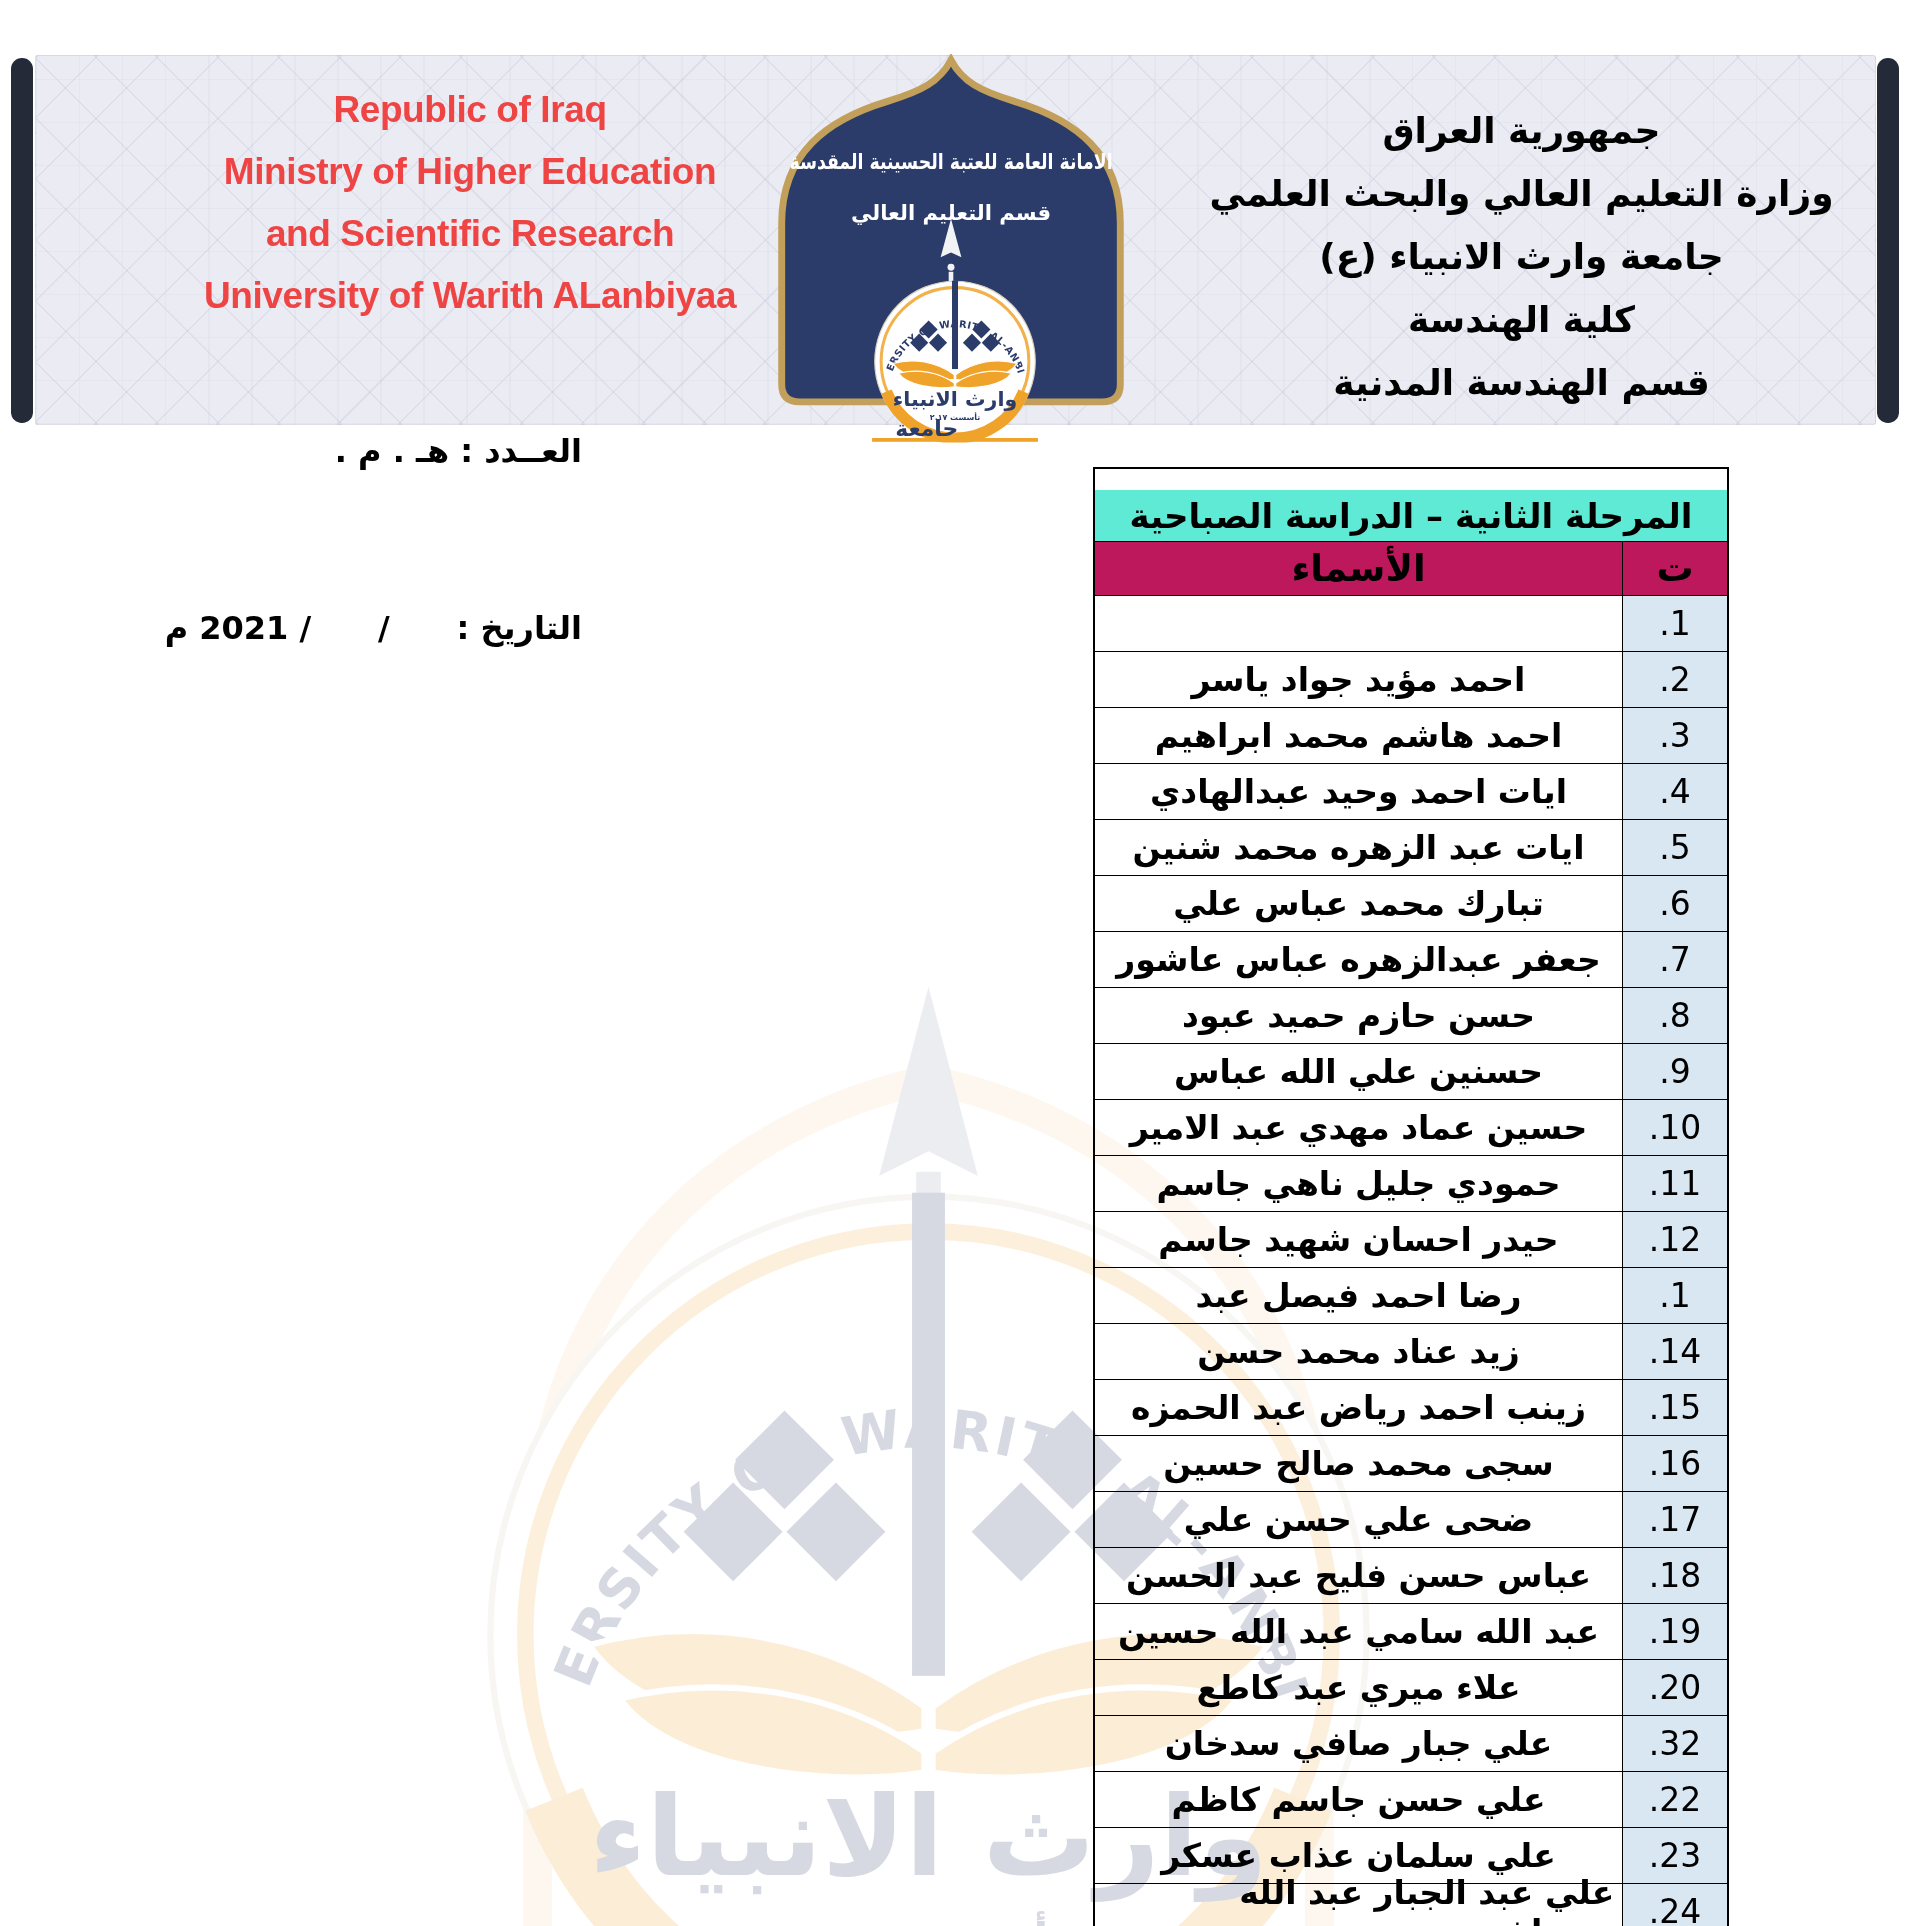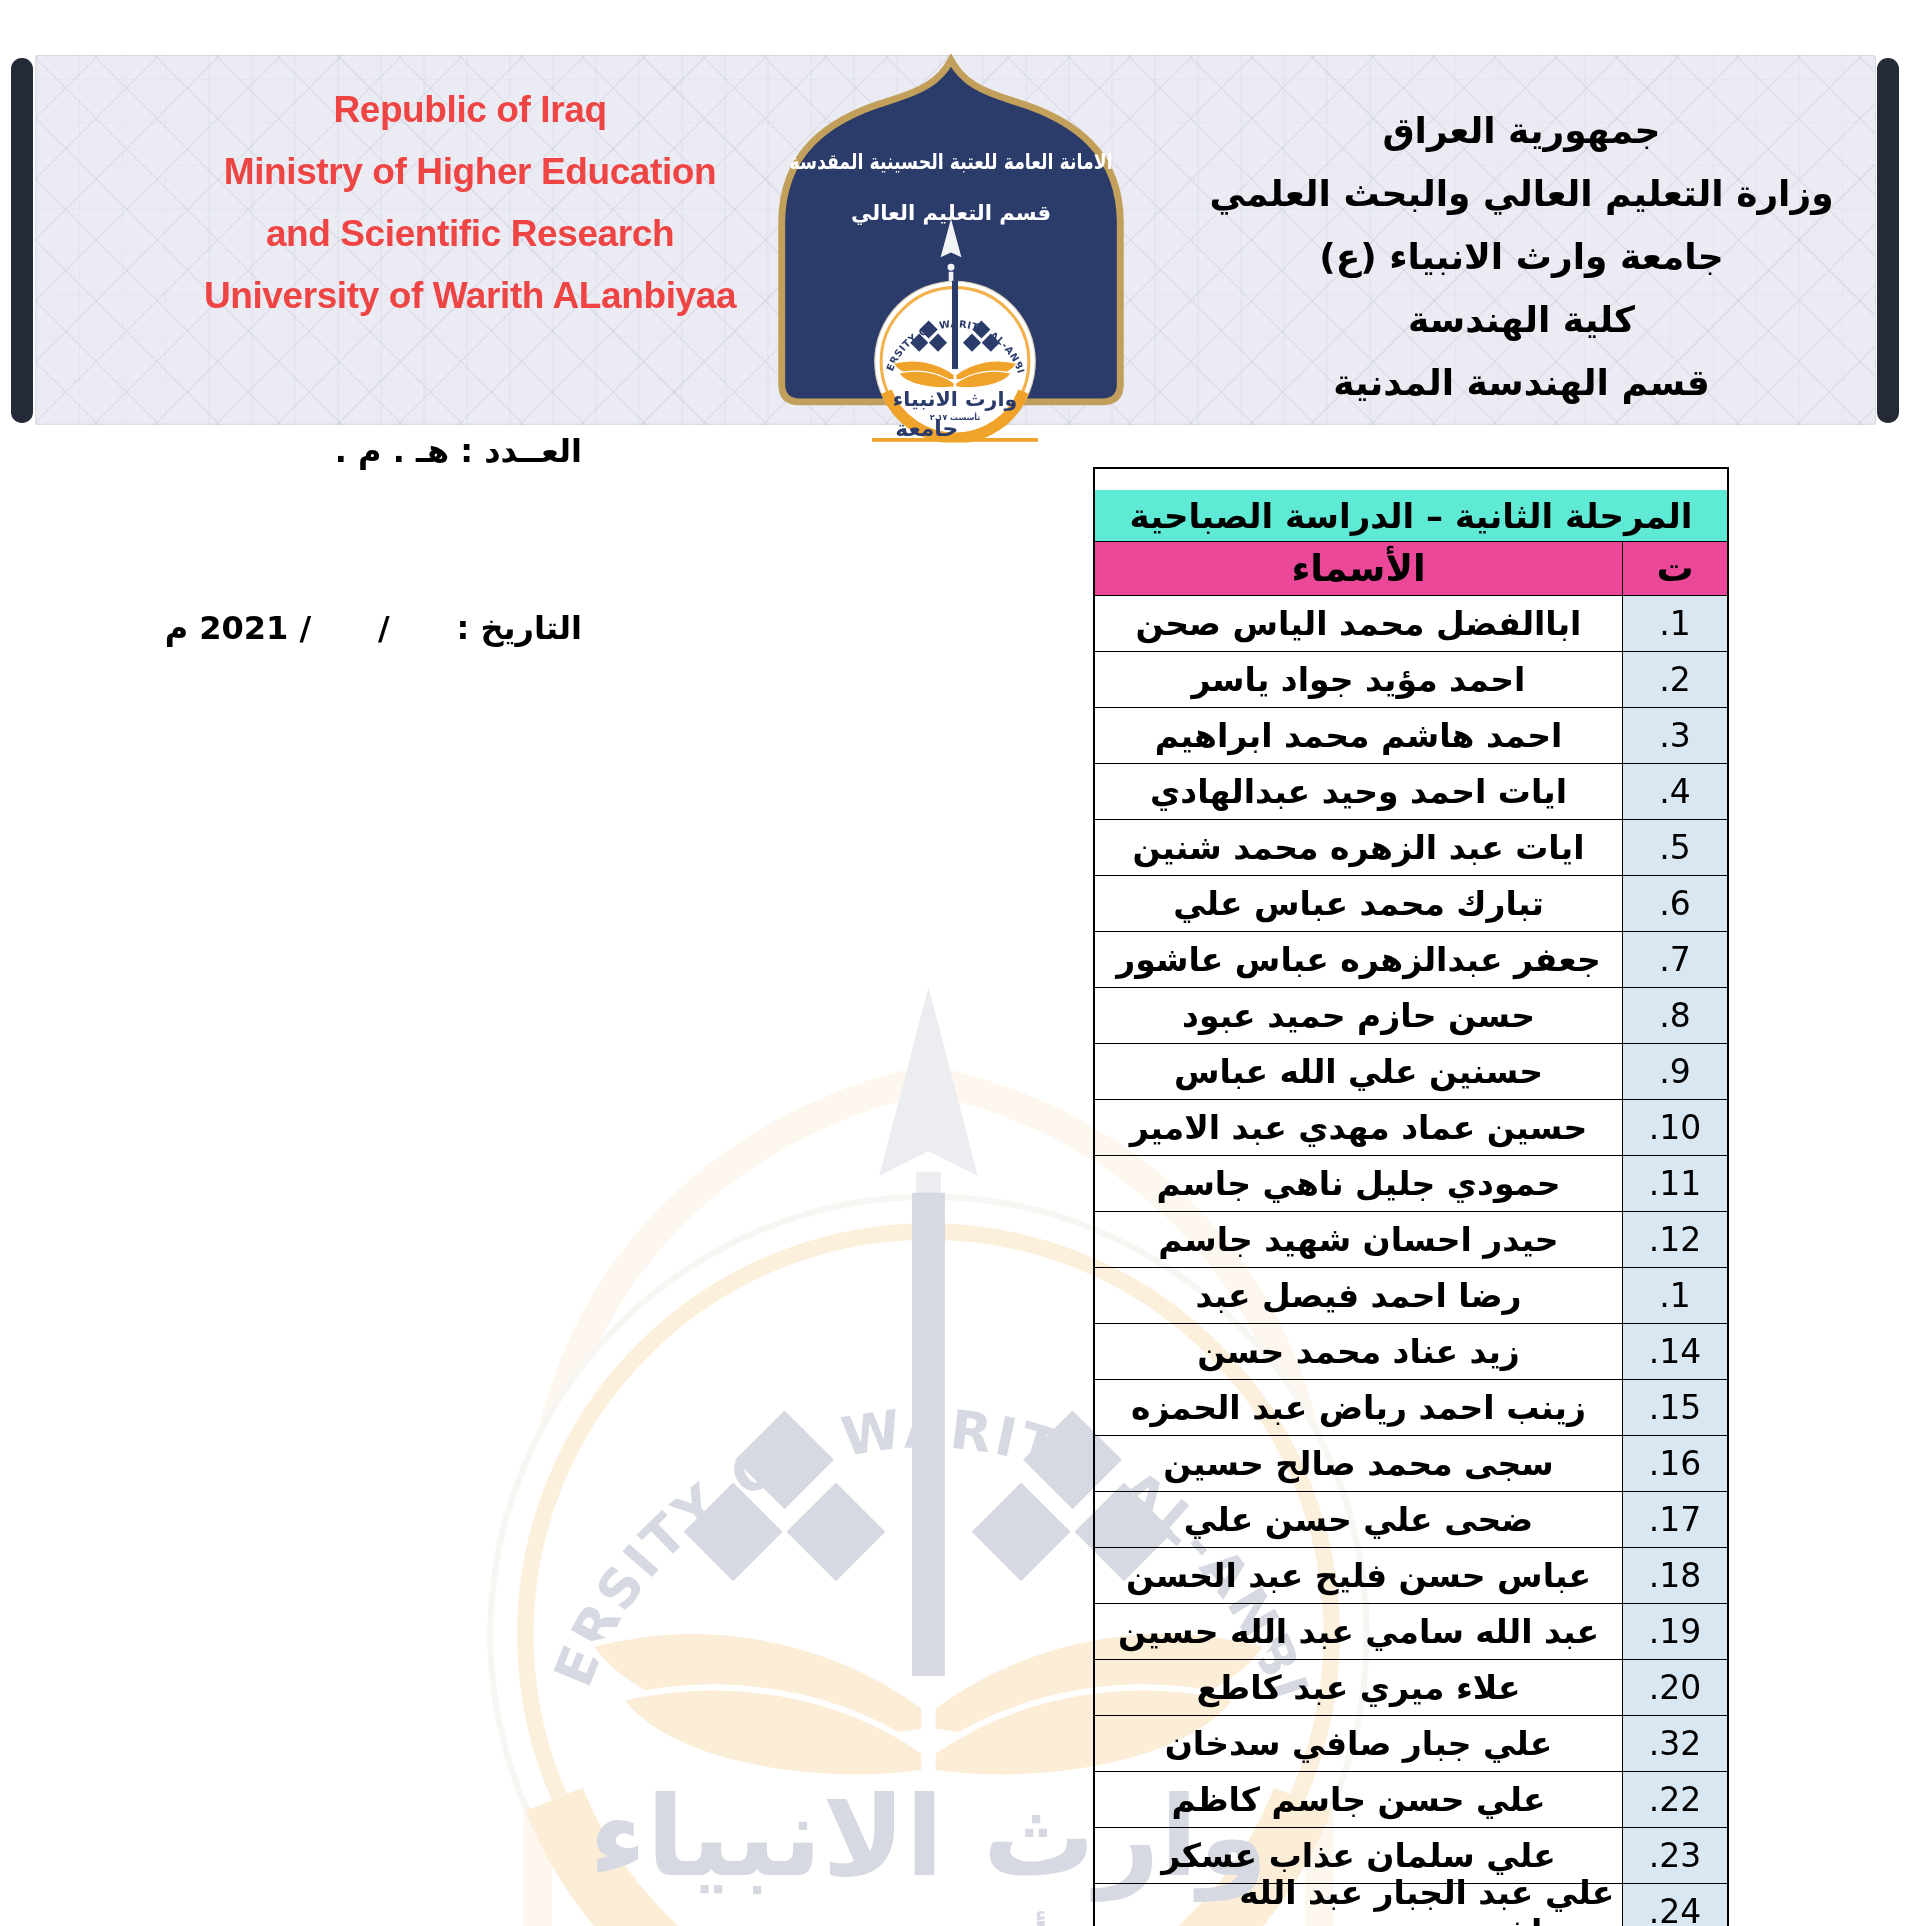--- a/index.html
+++ b/index.html
@@ -38,21 +38,21 @@
       box-sizing:border-box;background:transparent;z-index:6;}
   .ttitle{height:51px;background:#5eead4;display:flex;align-items:center;justify-content:center;
       font-size:34px;font-weight:bold;direction:rtl;color:#000;margin-top:21px;}
   .trow{display:flex;direction:rtl;box-sizing:border-box;border-top:1.5px solid #000;}
   .thead{height:54px;}
   .drow{height:56px;}
   .tcell{display:flex;align-items:center;justify-content:center;box-sizing:border-box;}
   .tcell.rank{width:105px;background:#d9e7f3;border-left:1.5px solid #000;
       font-size:33px;direction:rtl;color:#000;}
   .tcell.name{flex:1;font-size:33px;font-weight:bold;direction:rtl;color:#000;padding:0 7.7px;}
-  .thead .tcell{background:#ec4899;font-weight:bold;font-size:37px;}
+  .thead .tcell{background:#be185d;font-weight:bold;font-size:37px;}
 </style>
 </head>
 <body>
 
 <div class="page">
 
   <svg width="0" height="0" style="position:absolute" aria-hidden="true">
     <defs>
       <symbol id="emblem" viewBox="0 0 520 430">
         <circle cx="260" cy="215" r="213" fill="#ffffff" stroke="#d8d0bd" stroke-width="3"></circle>
@@ -140,21 +140,20 @@
 
   <div class="table">
     <div class="ttitle">المرحلة الثانية – الدراسة الصباحية</div>
     <div class="trow thead">
       <div class="tcell rank">ت</div>
       <div class="tcell name">الأسماء</div>
     </div>
     <div id="rows">
         <div class="trow drow">
           <div class="tcell rank">1.</div>
-          <div class="tcell name">اباالفضل محمد الياس صحن</div>
         </div>
         <div class="trow drow">
           <div class="tcell rank">2.</div>
           <div class="tcell name">احمد مؤيد جواد ياسر</div>
         </div>
         <div class="trow drow">
           <div class="tcell rank">3.</div>
           <div class="tcell name">احمد هاشم محمد ابراهيم</div>
         </div>
         <div class="trow drow">

